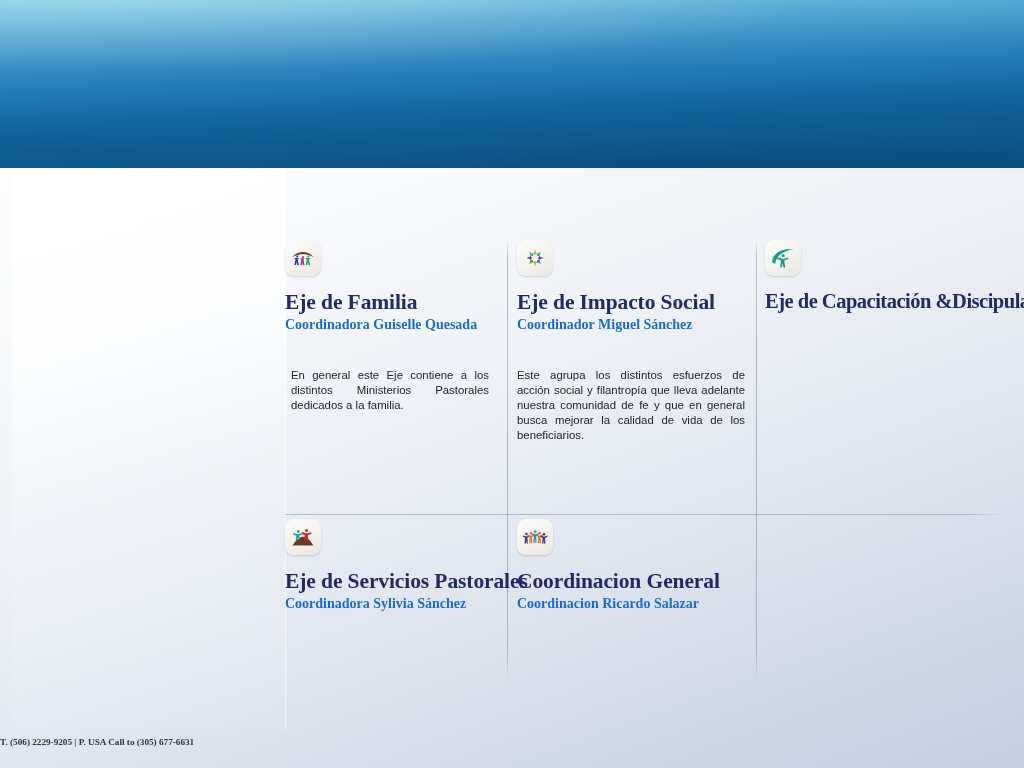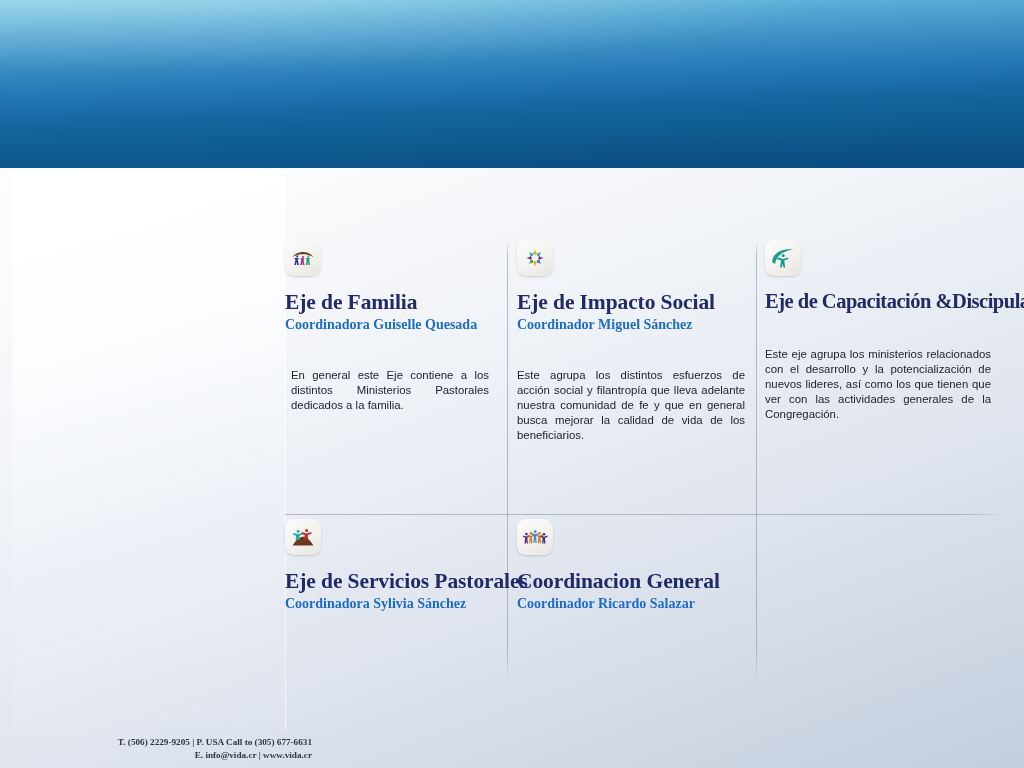--- a/index.html
+++ b/index.html
@@ -145,27 +145,26 @@
   .card-body.narrow { width: 198px; margin-left: 6px; }
   .card-body.mid { width: 228px; }
   .card-body.wide { width: 226px; }
 
   
   .footer {
     position: absolute;
     left: 0;
     top: 736px;
     width: 296px;
-    text-align: right;
+    text-align: left;
     font-family: "Liberation Serif", serif;
     font-size: 9.2px;
     font-weight: bold;
     color: #2f3740;
     line-height: 1.42;
-    margin-left: 16px;
   }
   .footer div { white-space: nowrap; }
 </style>
 </head>
 <body>
 
 <div class="page">
 
   <div class="header-band">
     <div class="header-sheen"></div>
@@ -250,21 +249,20 @@
       <div class="card-icon">
         <svg width="28" height="28" viewBox="0 0 28 28">
           <path d="M3.2 18.5 C3.0 8.6 14.4 3.6 24.4 5.6 C15.2 6.8 7.0 11.2 6.2 19.8 Z" fill="#1a9e8a"></path>
           <g fill="#1a9e8a">
             <circle cx="14.2" cy="11.6" r="1.5"></circle>
             <path d="M9.3 13.6 l4.9 1.5 4.9 -1.5 0.4 1.4 -4.2 1.6 0.9 7.0 -1.7 0 -0.9 -4.2 -0.8 4.2 -1.7 0 0.9 -7.0 -4.2 -1.6 z"></path>
           </g>
         </svg>
       </div>
       <div class="card-title tight">Eje de Capacitación &amp;Discipulado</div>
-      <div class="card-body wide">Este eje agrupa los ministerios relacionados con el desarrollo y la potencialización de nuevos lideres, así como los que tienen que ver con las actividades generales de la Congregación.</div>
     </div>
 
     <div class="cell cell-r2 col-1">
       <div class="card-icon">
         <svg width="28" height="28" viewBox="0 0 28 28">
           <path d="M3.6 22.6 C7.0 16.4 11.6 13.8 14.0 13.8 C16.4 13.8 21.0 16.4 24.4 22.6 Z" fill="#6b3a1e"></path>
           <g fill="#19a7a0">
             <circle cx="9.1" cy="8.4" r="1.4"></circle>
             <path d="M4.6 10.0 l4.5 1.3 4.3 -1.4 0.4 1.4 -3.6 1.5 0.6 4.2 -1.6 0 -0.5 -2.5 -0.6 2.5 -1.5 0 0.6 -4.2 -3.2 -1.4 z"></path>
           </g>
@@ -297,23 +295,22 @@
             <circle cx="18.6" cy="10.2" r="1.3"></circle>
             <path d="M15.3 11.6 l3.3 1.1 3.3 -1.1 0.3 1.2 -2.7 1.2 0.6 6.3 -1.3 0 -0.4 -3.6 -0.4 3.6 -1.3 0 0.6 -6.3 -2.4 -1.2 z"></path>
           </g>
           <g fill="#4a2a86">
             <circle cx="23.0" cy="11.2" r="1.3"></circle>
             <path d="M19.7 12.6 l3.3 1.1 3.3 -1.1 0.3 1.2 -2.7 1.2 0.6 5.5 -1.3 0 -0.4 -3.1 -0.4 3.1 -1.3 0 0.6 -5.5 -2.4 -1.2 z"></path>
           </g>
         </svg>
       </div>
       <div class="card-title">Coordinacion General</div>
-      <div class="card-sub">Coordinador  Ricardo Salazar</div>
+      <div class="card-sub">Coordinacion  Ricardo Salazar</div>
     </div>
 
   </div>
 
   <div class="footer">
     <div>T. (506) 2229-9205 | P. USA Call to (305) 677-6631</div>
-    <div>E. info@vida.cr | www.vida.cr</div>
   </div>
 
 </div>
 
 </body></html>

